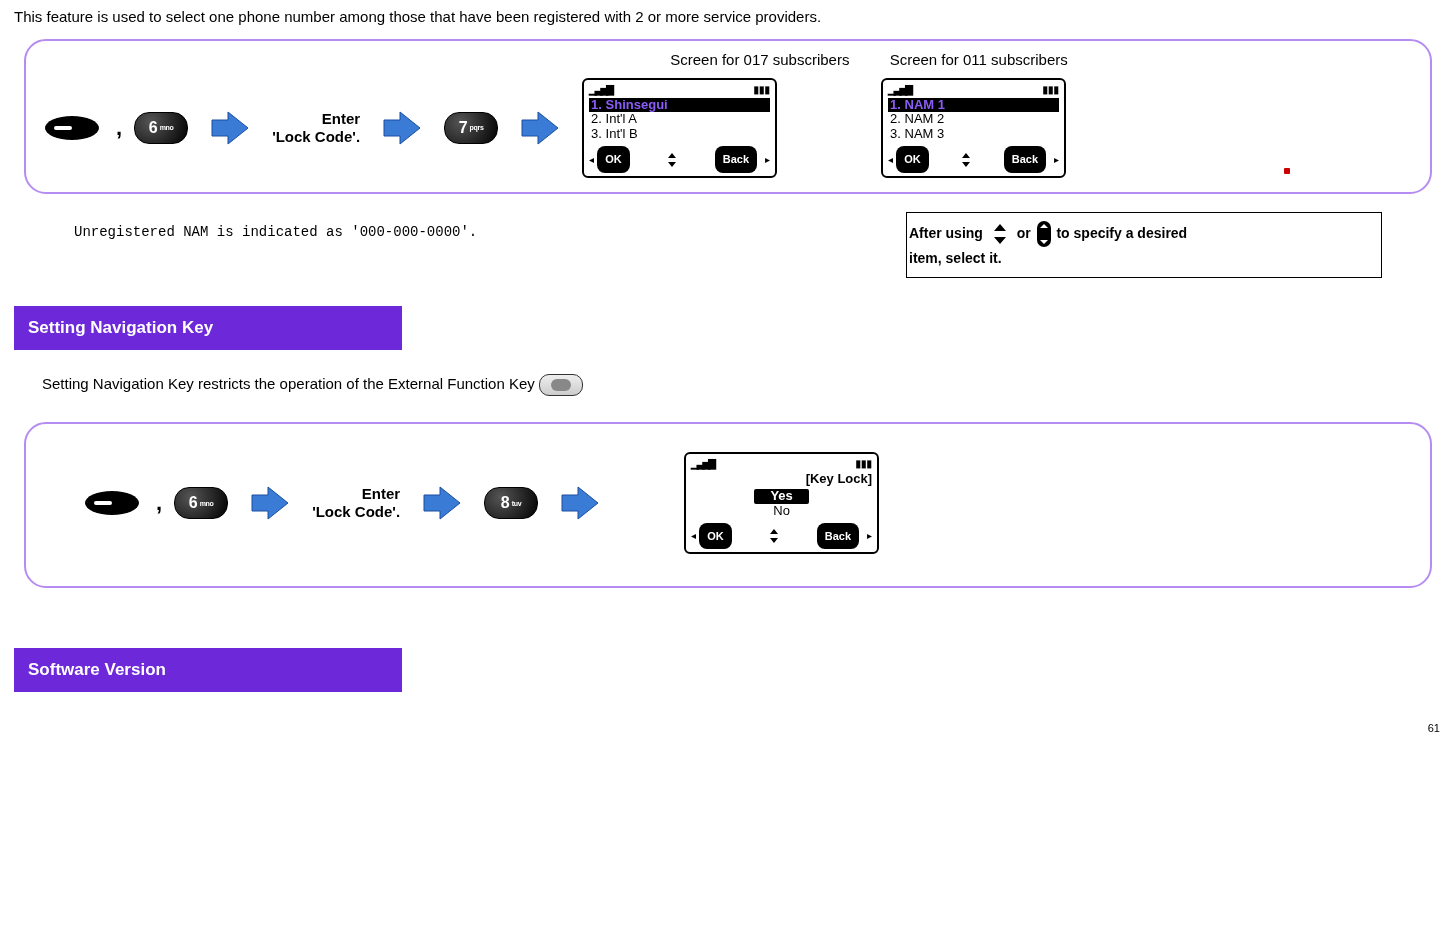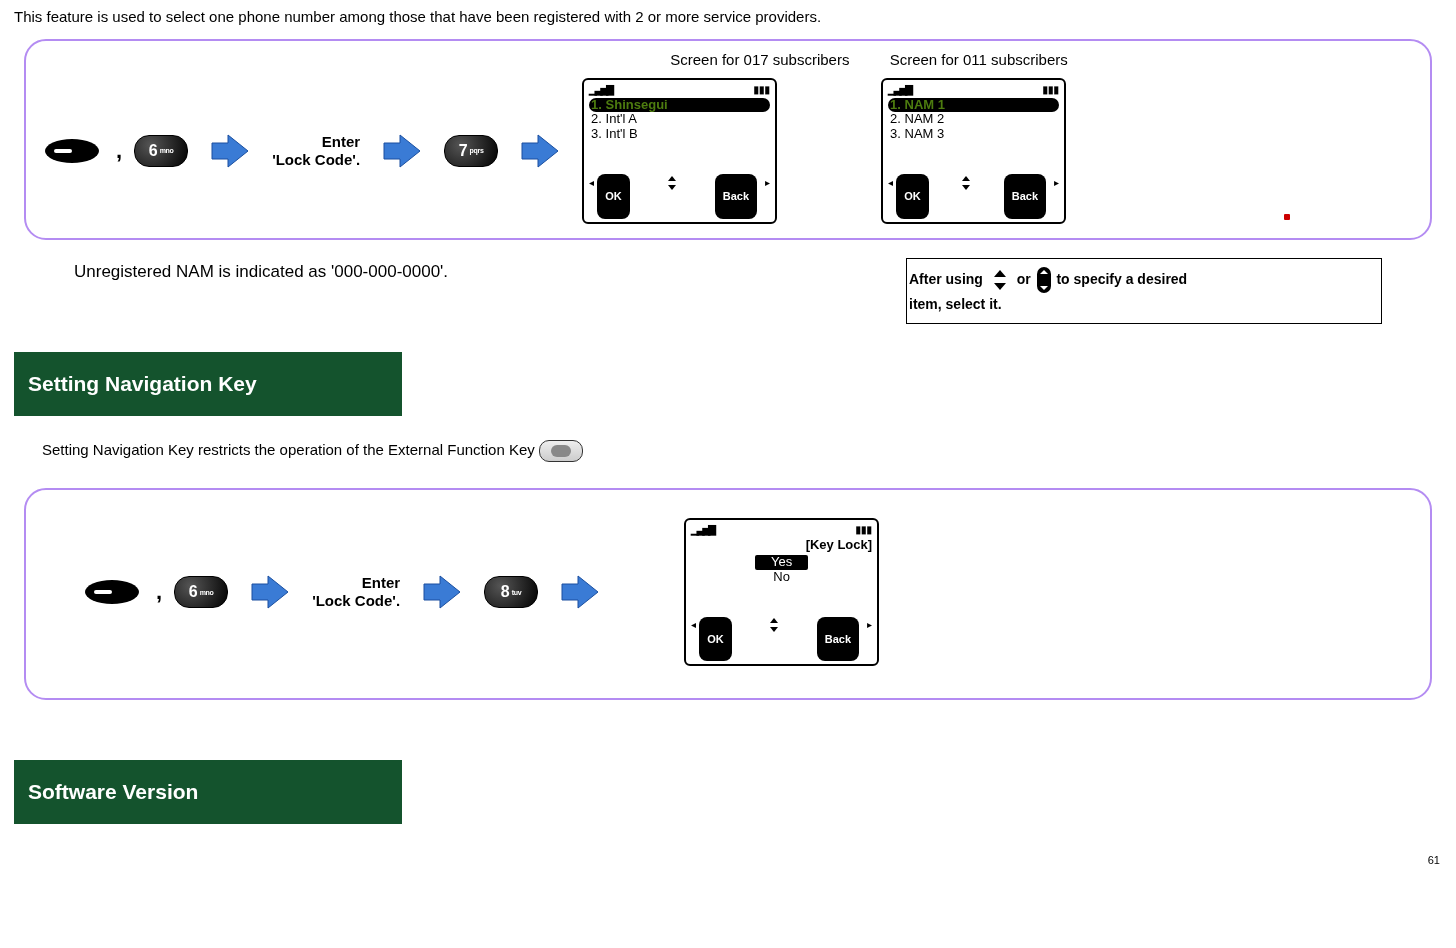--- a/index.html
+++ b/index.html
@@ -119,49 +119,47 @@
     font-weight: bold;
     text-align: right;
     margin-bottom: 2px;
   }
   .phone .row {
     padding: 0 2px;
     white-space: nowrap;
   }
   .phone .row.sel {
     background: #000;
-    color: #4d7c0f;
-    font-weight: bold;
-    border-radius: 7px;
+    color: #8b5cf6;
+    font-weight: bold;
   }
   .phone .center-opts {
     text-align: center;
   }
   .phone .center-opts .sel {
     display: inline-block;
     background:#000;
     color:#fff;
-    font-weight:normal;
+    font-weight:bold;
     padding: 0 16px;
     border-radius:2px;
   }
   .phone .softkeys {
     margin-top: 4px;
     display: flex;
     align-items: center;
     justify-content: space-between;
     font-size: 11px;
   }
   .phone .softkeys .pill {
     background: #000;
     color: #fff;
     border-radius: 8px;
-    padding: 16px 8px;
-    font-weight: bold;
-    margin-top: 28px;
+    padding: 7px 8px;
+    font-weight: bold;
   }
   .phone .softkeys .left { display:flex; align-items:center; gap:3px; }
   .phone .softkeys .right { display:flex; align-items:center; gap:8px; }
   .phone .softkeys .tri { font-size:10px; }
   .phone .softkeys .mid {
     width:14px; height:14px;
     display:inline-block; position:relative;
   }
   .phone .softkeys .mid::before,
   .phone .softkeys .mid::after {
@@ -176,21 +174,21 @@
     position:absolute; bottom:18px; right:140px;
     border-radius:1px;
   }
   
   .note-row {
     display:flex;
     justify-content: space-between;
     margin: 6px 60px 28px 60px;
     align-items: flex-start;
   }
-  .note-left { font-size:17px; margin-top:4px; }
+  .note-left { font-size:14px; margin-top:12px;font-family:Liberation Mono, monospace; }
   .note-right {
     border:1px solid #000;
     padding:8px 2px;
     width: 470px;
     font-weight: bold;
     font-size:14px;
     line-height:1.6;
   }
   .note-right .nav-glyph {
     display:inline-block; vertical-align:middle;
@@ -213,27 +211,27 @@
   .note-right .rocker::before,
   .note-right .rocker::after {
     content:""; position:absolute; left:3px;
     border-left:4px solid transparent;
     border-right:4px solid transparent;
   }
   .note-right .rocker::before { top:3px; border-bottom:4px solid #fff; }
   .note-right .rocker::after { bottom:3px; border-top:4px solid #fff; }
   
   .sect {
-    background: #14532d;
+    background: #6d28d9;
     color: #fff;
     font-weight: bold;
-    padding: 20px 14px;
+    padding: 12px 14px;
     width: 360px;
     margin: 12px 0 24px 0;
-    font-size: 21px;
+    font-size: 17px;
   }
   .body-line {
     margin: 0 0 26px 28px;
     font-size:15px;
   }
   .page-num {
     text-align: right;
     font-size: 11px;
     margin-top: 30px;
     padding-right: 2px;

